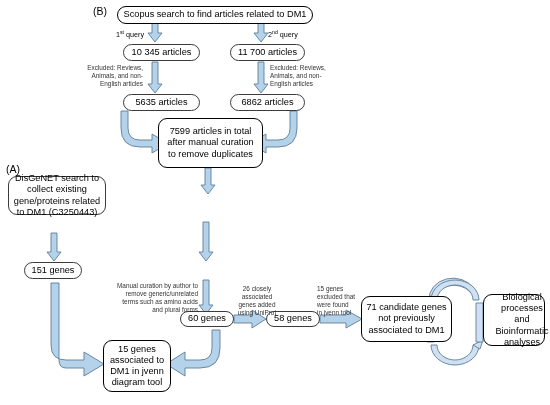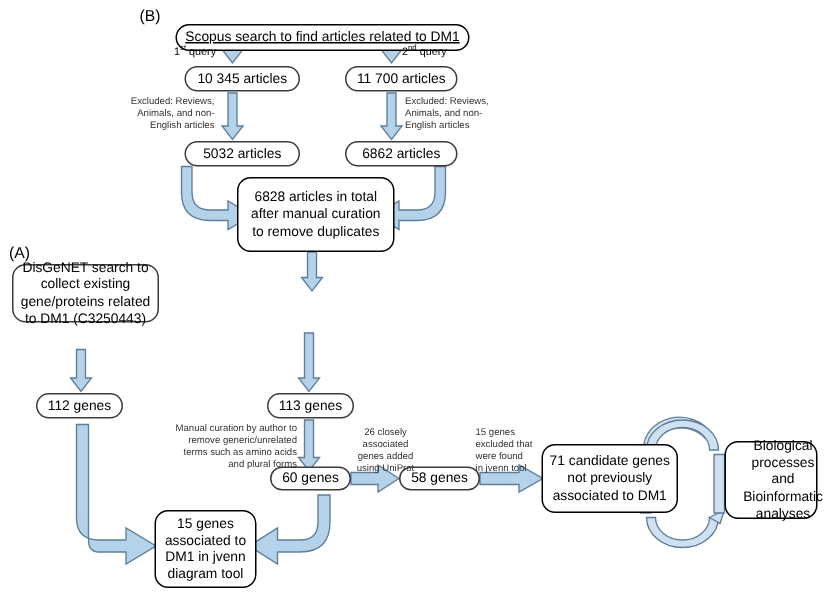--- a/index.html
+++ b/index.html
@@ -113,54 +113,53 @@
     <path class="ar2" d="M479,345 A24,20 0 0 1 431,345 L437,345 A18,15 0 0 0 473,345 Z"></path>
     <path class="ar2" d="M473,345 L480,349 L483,340 Z"></path>
 
     <path class="ar2" d="M427,303 L434,303 L434,342 L427,342 Z"></path>
     <path class="ar2" d="M476,303 L483,303 L483,342 L476,342 Z"></path>
   </svg>
 
   <div class="panel-label" style="left:93px;top:5px;">(B)</div>
   <div class="panel-label" style="left:6px;top:163px;">(A)</div>
 
-  <div class="box bold" style="left:117px;top:16px;width:196px;height:18px;text-decoration:underline;">Scopus search to find articles related to DM1</div>
+  <div class="box bold" style="left:117px;top:6px;width:196px;height:18px;">Scopus search to find articles related to DM1</div>
 
   <div class="qlabel" style="left:116px;top:29px;">
     <span>1</span><sup>st</sup><span> query</span>
   </div>
   <div class="qlabel" style="left:268px;top:29px;">
     <span>2</span><sup>nd</sup><span> query</span>
   </div>
 
   <div class="box thin" style="left:123px;top:44px;width:77px;height:17px;">10 345 articles</div>
   <div class="box thin" style="left:230px;top:44px;width:75px;height:17px;">11 700 articles</div>
 
   <div class="note r" style="left:26px;top:64px;width:117px;">Excluded: Reviews,
 Animals, and non-
 English articles</div>
   <div class="note l" style="left:270px;top:64px;width:120px;">Excluded: Reviews,
 Animals, and non-
 English articles</div>
 
-  <div class="box thin" style="left:123px;top:94px;width:77px;height:17px;">5032 articles</div>
+  <div class="box thin" style="left:123px;top:94px;width:77px;height:17px;">5635 articles</div>
   <div class="box thin" style="left:230px;top:94px;width:75px;height:17px;">6862 articles</div>
 
-  <div class="box bold" style="left:158px;top:118px;width:105px;height:50px;white-space:pre-line;">6828 articles in total
+  <div class="box bold" style="left:158px;top:118px;width:105px;height:50px;white-space:pre-line;">7599 articles in total
 after manual curation
 to remove duplicates</div>
 
   <div class="box thin" style="left:8px;top:176px;width:98px;height:39px;white-space:pre-line;">DisGeNET search to
 collect existing
 gene/proteins related
 to DM1 (C3250443)</div>
 
 
-  <div class="box thin" style="left:24px;top:262px;width:58px;height:17px;">112 genes</div>
-  <div class="box thin" style="left:178px;top:262px;width:58px;height:17px;">113 genes</div>
+  <div class="box thin" style="left:24px;top:262px;width:58px;height:17px;">151 genes</div>
 
   <div class="note r" style="left:104px;top:282px;width:94px;">Manual curation by author to
 remove generic/unrelated
 terms such as amino acids
 and plural forms</div>
 
   <div class="note c" style="left:231px;top:285px;width:52px;">26 closely
 associated
 genes added
 using UniProt</div>

